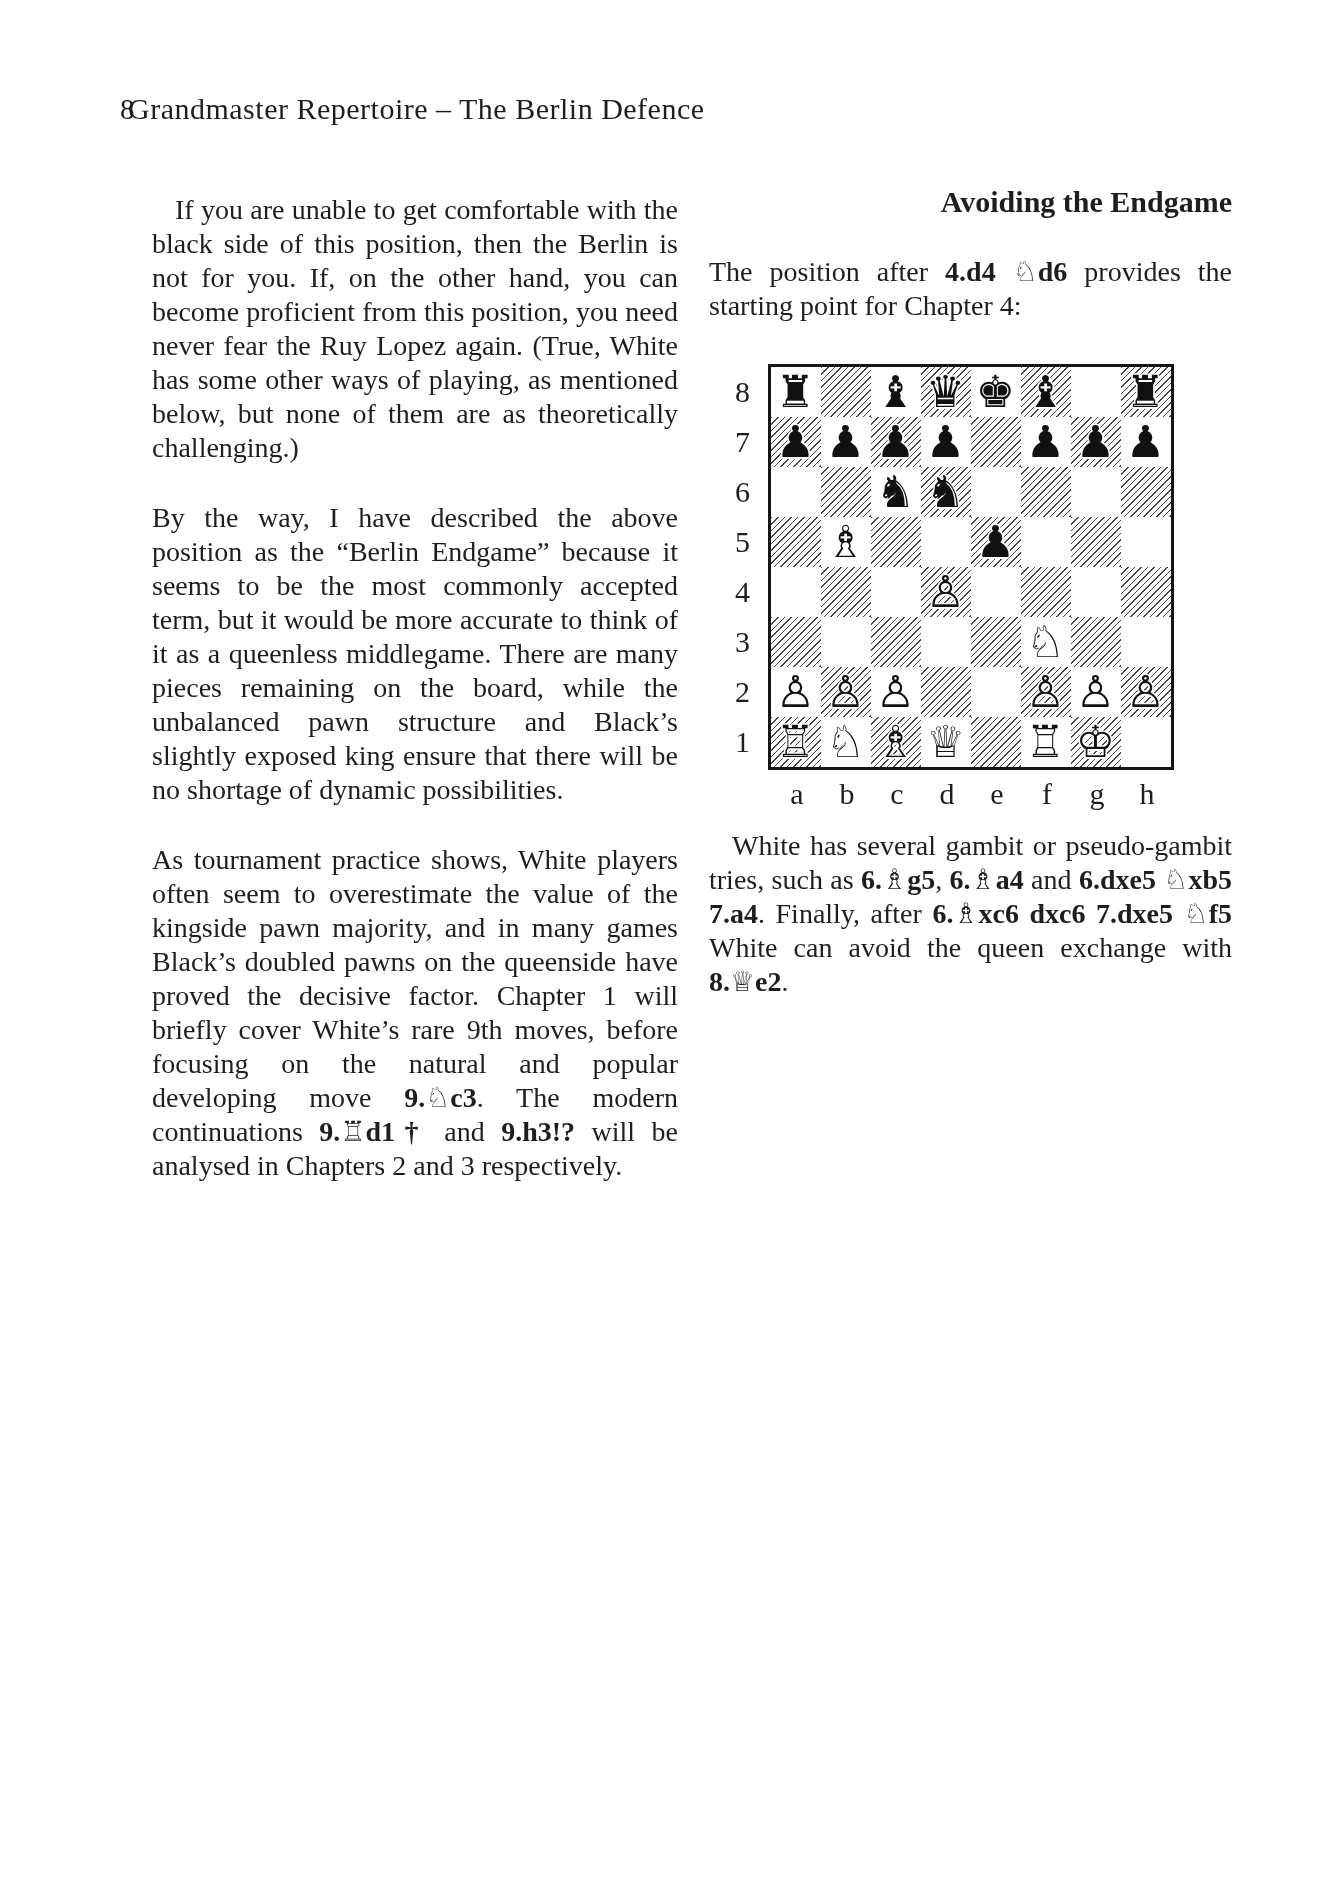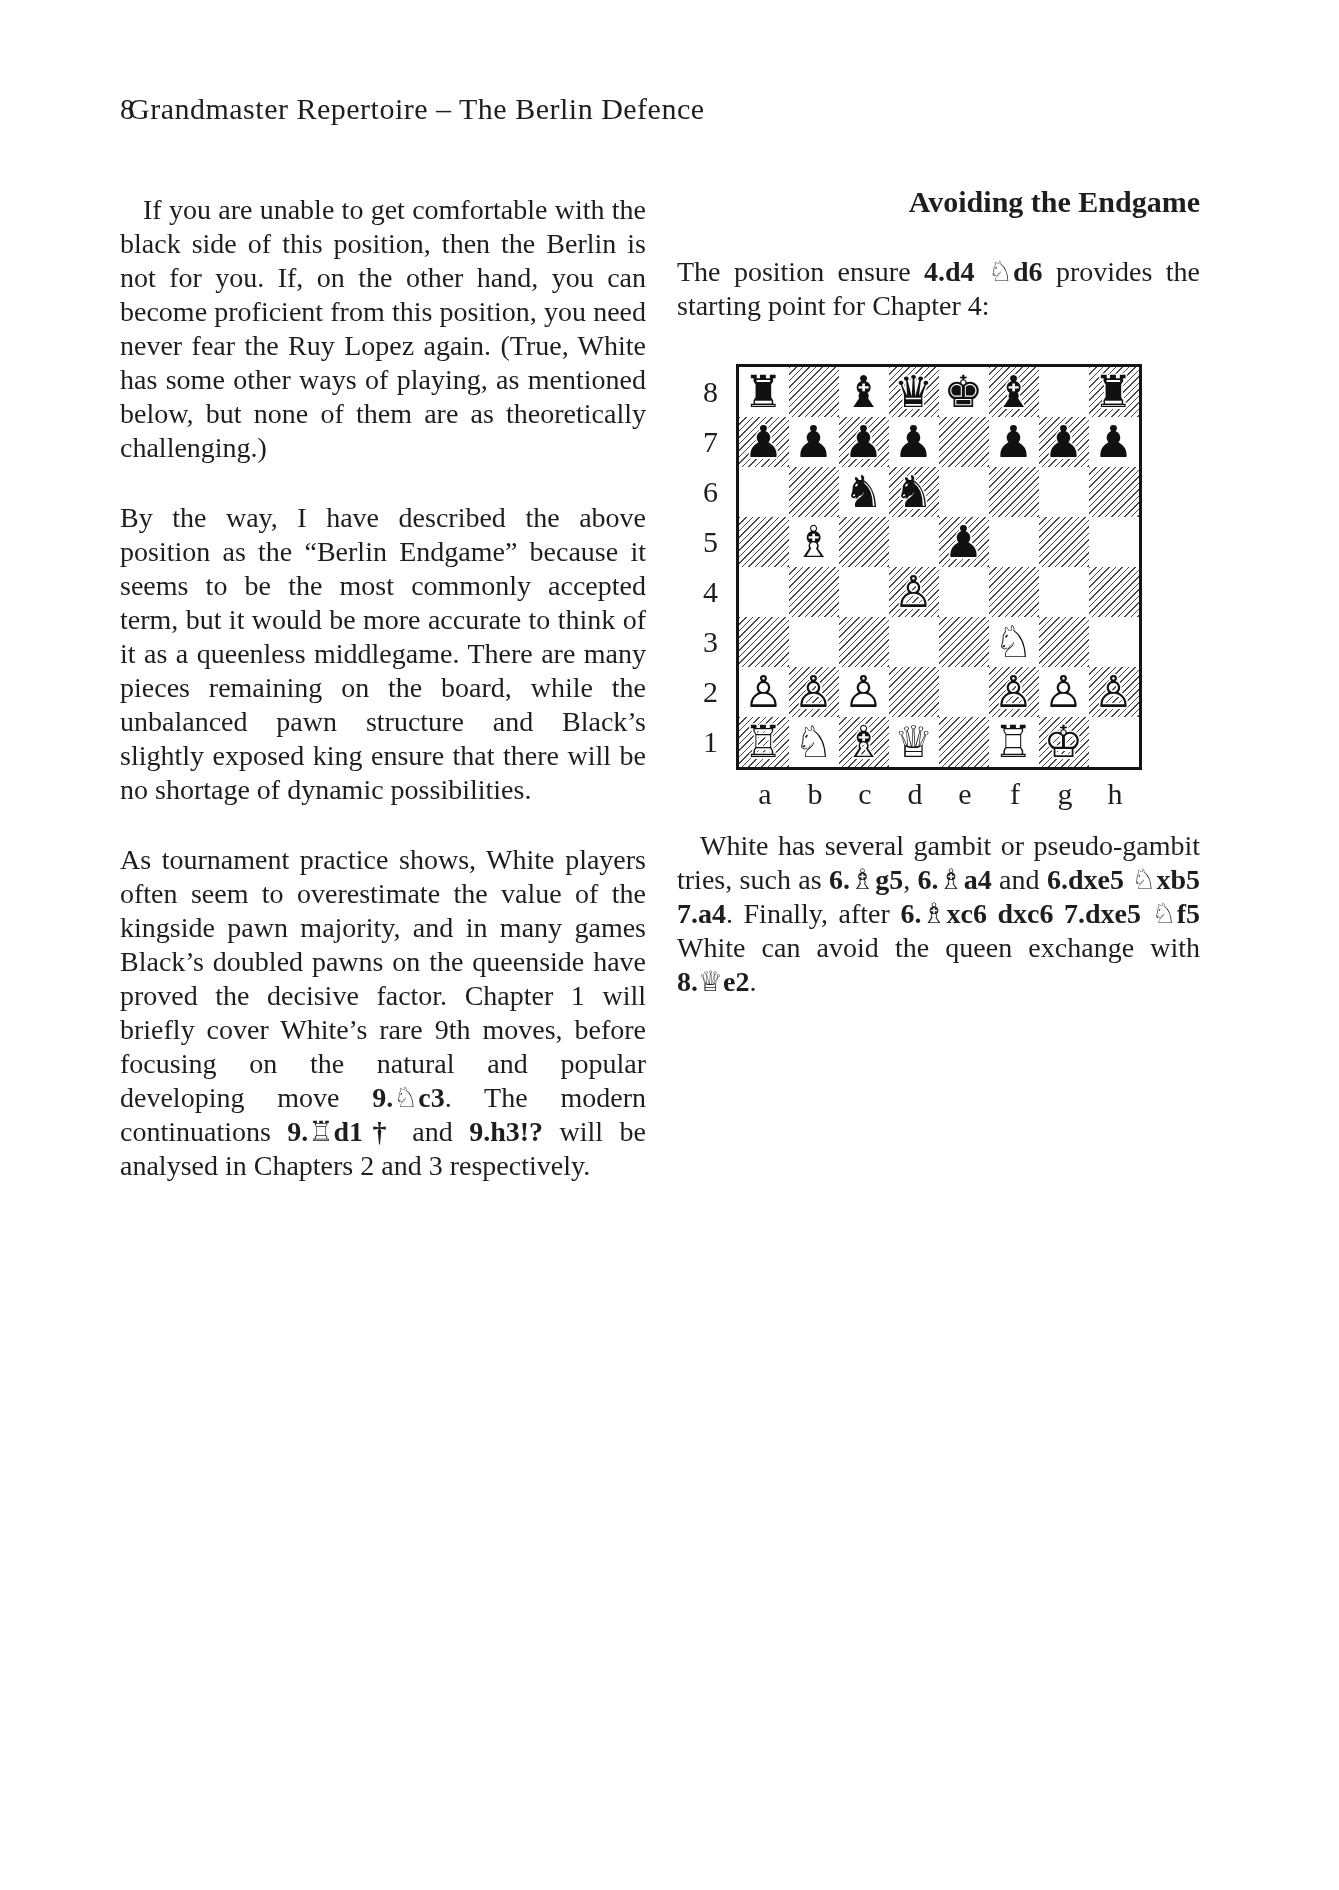--- a/index.html
+++ b/index.html
@@ -9,21 +9,21 @@
     font-family:"Liberation Serif","DejaVu Sans",serif;
   }
   .pagenum {
     position:absolute; left:120px; top:92px; width:60px;
     font-size:29px; line-height:34px;
   }
   .running-title {
     position:absolute; left:128px; top:92px; width:1080px;
     text-align:left; font-size:30px; line-height:34px; letter-spacing:0.5px;
   }
-  .col { position:absolute; font-size:28px; line-height:34px; text-align:justify; }
+  .col { position:absolute; font-size:28px; line-height:34px; text-align:justify;margin-left:32px; }
   #left-col  { left:120px; top:193px; width:526px; }
   #right-col { left:677px; top:185px; width:523px; }
   .col p { margin:0 0 36px 0; }
   .col p.indent { text-indent:23px; }
   .section-heading {
     font-size:30px; line-height:34px; font-weight:bold;
     text-align:right; margin:0 0 36px 0;
   }
   .notation { font-weight:bold; }
   
@@ -65,21 +65,21 @@
   <div id="left-col" class="col">
       <p class="indent"><span class="">If you are unable to get comfortable with the black side of this position, then the Berlin is not for you. If, on the other hand, you can become proficient from this position, you need never fear the Ruy Lopez again. (True, White has some other ways of playing, as mentioned below, but none of them are as theoretically challenging.)</span></p>
       <p class=""><span class="">By the way, I have described the above position as the “Berlin Endgame” because it seems to be the most commonly accepted term, but it would be more accurate to think of it as a queenless middlegame. There are many pieces remaining on the board, while the unbalanced pawn structure and Black’s slightly exposed king ensure that there will be no shortage of dynamic possibilities.</span></p>
       <p class=""><span class="">As tournament practice shows, White players often seem to overestimate the value of the kingside pawn majority, and in many games Black’s doubled pawns on the queenside have proved the decisive factor. Chapter 1 will briefly cover White’s rare 9th moves, before focusing on the natural and popular developing move </span><span class="notation">9.♘c3</span><span class="">. The modern continuations </span><span class="notation">9.♖d1†</span><span class=""> and </span><span class="notation">9.h3!?</span><span class=""> will be analysed in Chapters 2 and 3 respectively.</span></p>
     </div>
 
   <div id="right-col" class="col">
     <h2 class="section-heading">Avoiding the Endgame</h2>
 
     <div id="right-paras-1">
-        <p class=""><span class="">The position ensure </span><span class="notation">4.d4 ♘d6</span><span class=""> provides the starting point for Chapter 4:</span></p>
+        <p class=""><span class="">The position after </span><span class="notation">4.d4 ♘d6</span><span class=""> provides the starting point for Chapter 4:</span></p>
       </div>
 
     <div class="diagram">
       <div class="ranks" id="rank-labels">
           <div class="rank-label">8</div>
           <div class="rank-label">7</div>
           <div class="rank-label">6</div>
           <div class="rank-label">5</div>
           <div class="rank-label">4</div>
           <div class="rank-label">3</div>

